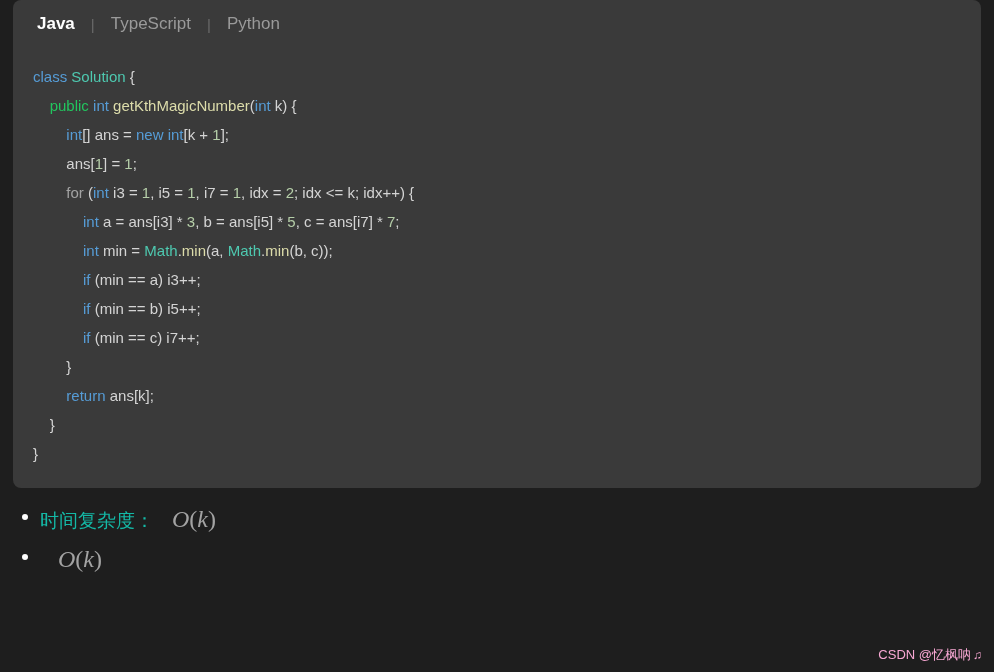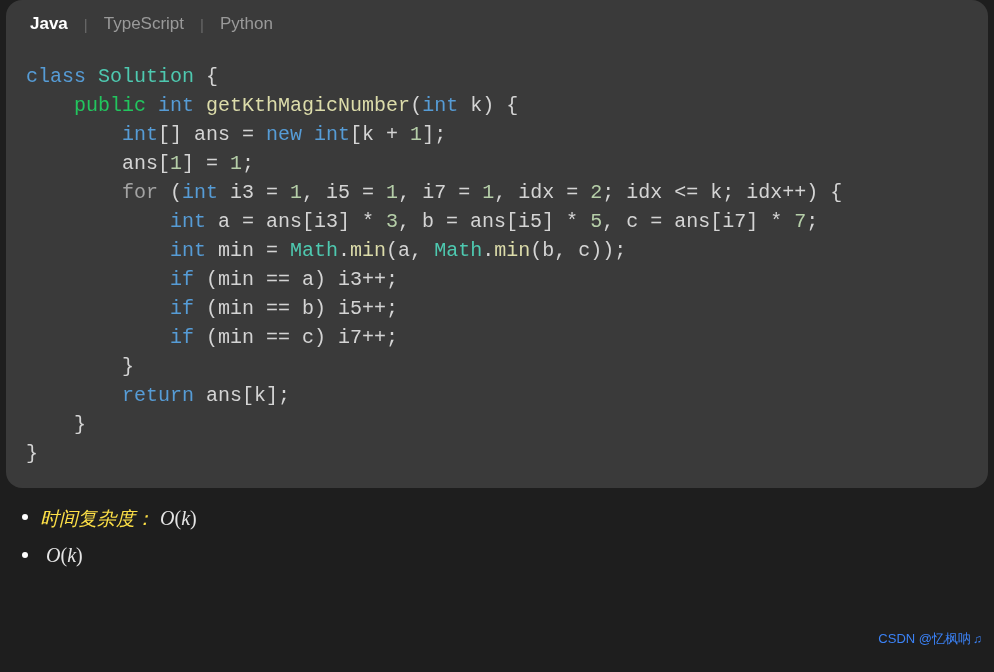--- a/index.html
+++ b/index.html
@@ -10,22 +10,22 @@
     body {
       background: #1e1e1e;
       font-family: -apple-system, BlinkMacSystemFont, "Segoe UI", "PingFang SC", "Microsoft YaHei", sans-serif;
       width: 994px;
       height: 672px;
       overflow: hidden;
       position: relative;
     }
     .code-container {
       background: #3a3a3a;
-      border-radius: 16px;
-      margin: 0 6px;
+      border-radius: 8px;
+      margin: 0 13px;
       overflow: hidden;
     }
     .tab-bar {
       display: flex;
       align-items: center;
       padding: 14px 20px;
       gap: 0;
     }
     .tab {
       color: #9a9a9a;
@@ -37,22 +37,22 @@
       color: #ffffff;
       font-weight: 600;
     }
     .tab-divider {
       color: #6a6a6a;
       margin: 0 12px;
       font-size: 15px;
     }
     .code-block {
       padding: 14px 20px 20px 20px;
-      font-family: Liberation Mono, monospace;
-      font-size: 20px;
+      font-family: Liberation Sans, sans-serif;
+      font-size: 15px;
       line-height: 29px;
       color: #d4d4d4;
     }
     .code-line {
       white-space: pre;
     }
     .kw-class { color: #569cd6; }
     .kw-public { color: #22c55e; }
     .kw-int { color: #569cd6; }
     .kw-new { color: #569cd6; }
@@ -78,39 +78,38 @@
       position: absolute;
       left: -18px;
       top: 8px;
       width: 6px;
       height: 6px;
       background: #ffffff;
       border-radius: 50%;
     }
     .complexity-label {
       font-size: 19px;
-      color: #fde047;
-      font-style: italic;
+      color: #14b8a6;
     }
     .complexity-formula {
       font-family: "Times New Roman", serif;
       font-style: italic;
-      font-size: 20px;
-      color: #e5e5e5;
-      margin-left: 6px;
+      font-size: 24px;
+      color: #a3a3a3;
+      margin-left: 18px;
     }
     .formula-o { font-style: italic; }
     .formula-paren { font-style: normal; }
     .formula-var { font-style: italic; font-weight: 500; }
     
     .watermark {
       position: absolute;
       right: 12px;
-      bottom: 24px;
-      color: #3b82f6;
+      bottom: 8px;
+      color: #f9a8d4;
       font-size: 13px;
       display: flex;
       align-items: center;
       gap: 2px;
     }
     .music-note {
       font-size: 12px;
     }
   </style>
 </head>

